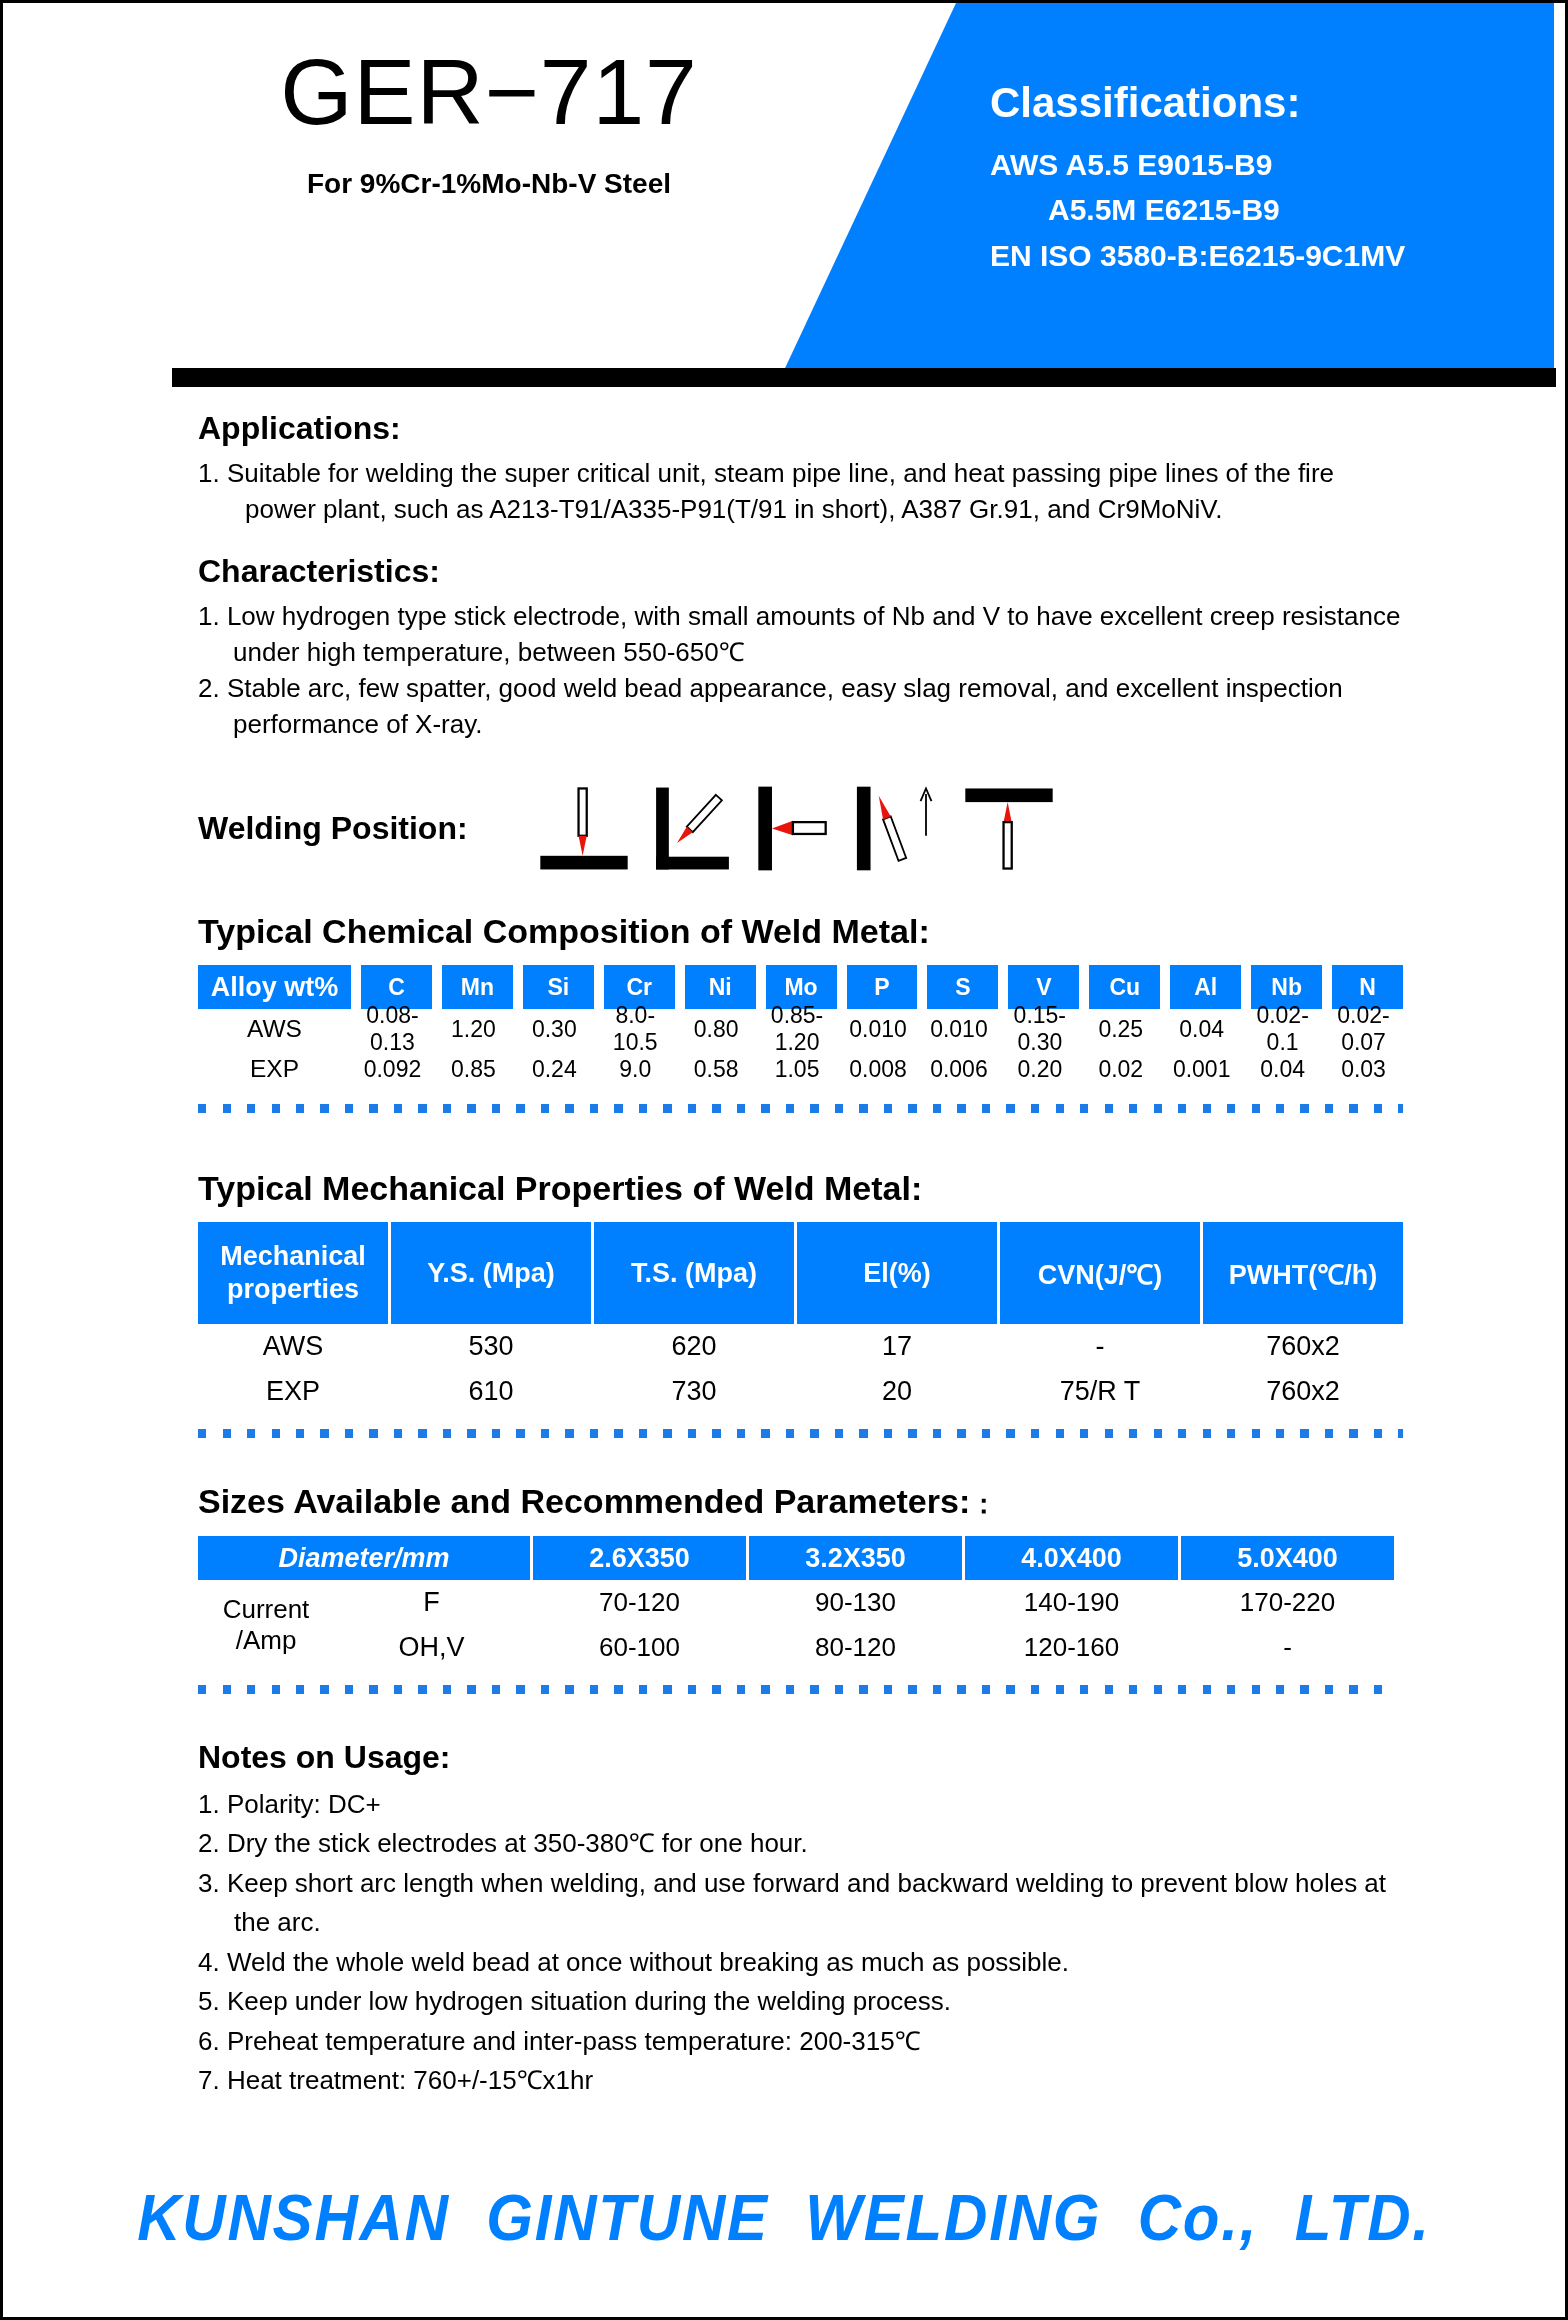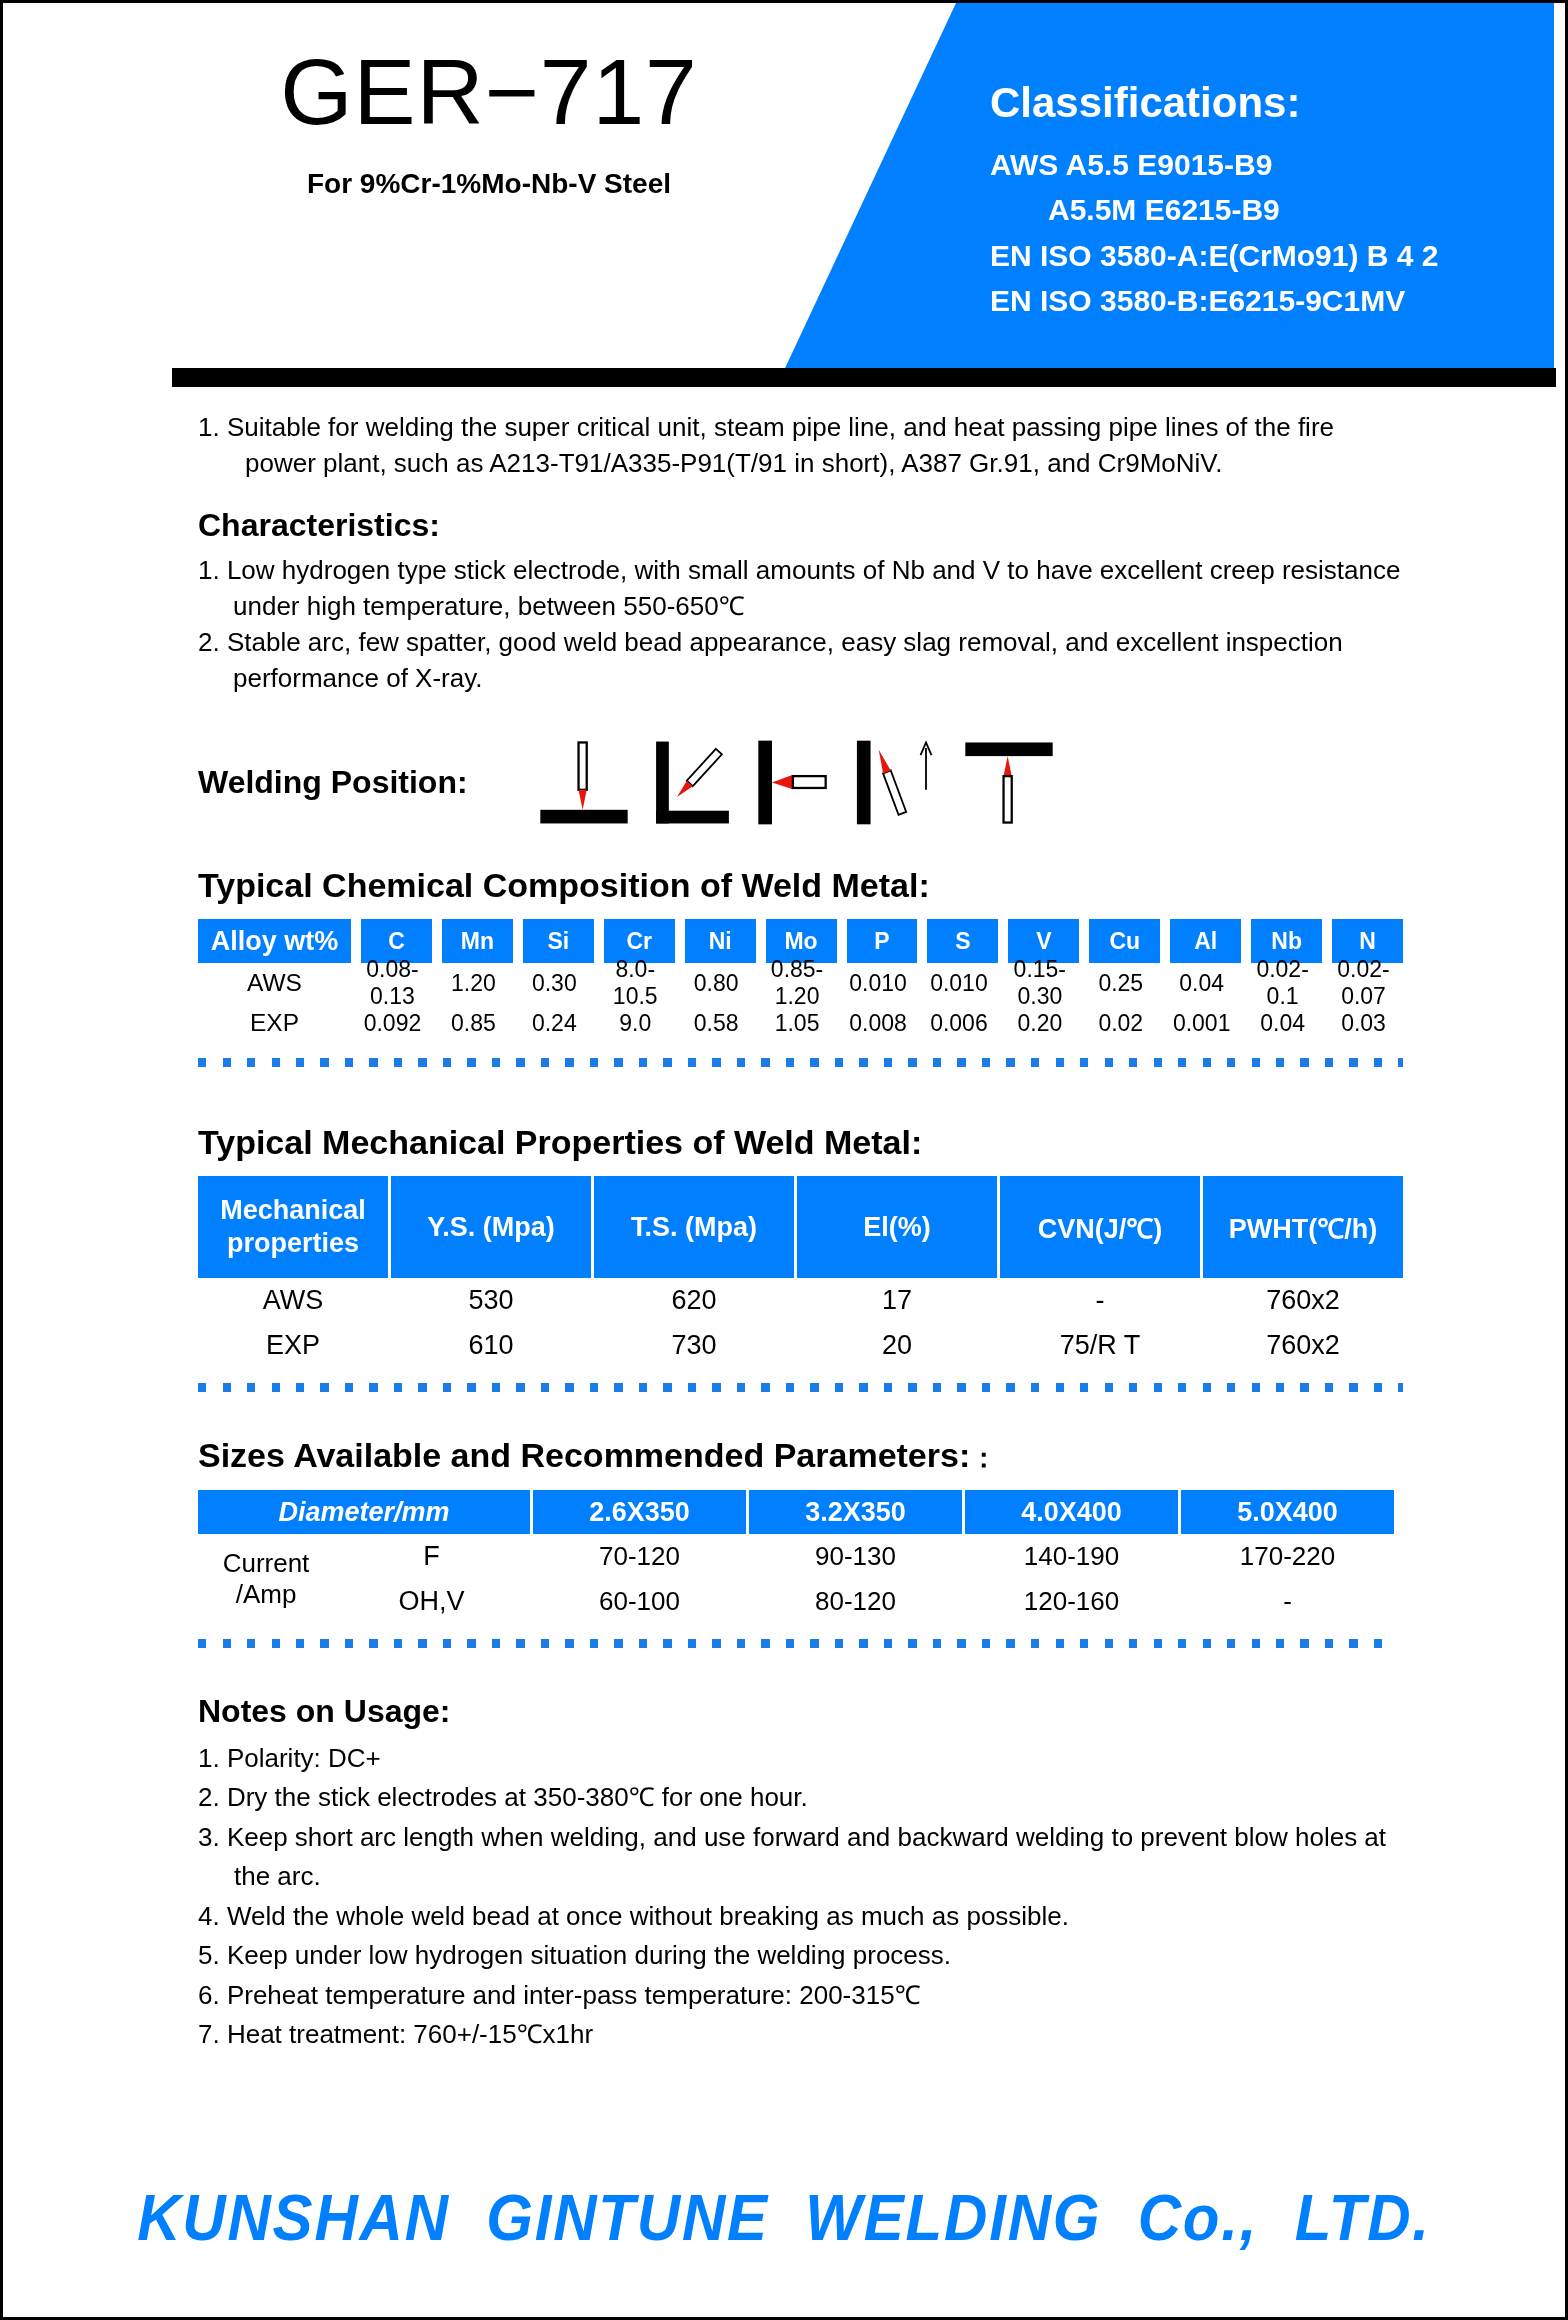--- a/index.html
+++ b/index.html
@@ -143,29 +143,29 @@
 
   <div class="title-block">
     <div class="product-title">GER−717</div>
     <div class="subtitle">For 9%Cr-1%Mo-Nb-V Steel</div>
   </div>
 
   <div class="classifications">
     <div class="cls-title">Classifications:</div>
     <div class="cls-line">AWS A5.5 E9015-B9</div>
     <div class="cls-line indent">A5.5M E6215-B9</div>
-    <div class="cls-line">EN ISO 3580-A:E(CrMo91) B 4 2</div>
     <div class="cls-line">EN ISO 3580-B:E6215-9C1MV</div>
   </div>
 
   <div class="header-rule"></div>
 
   <div class="content">
 
     <div class="sec applications">
+      <div class="section-title">Applications:</div>
       <div class="body-text hang">1.  Suitable for welding the super critical unit, steam pipe line, and heat passing pipe lines of the fire power plant, such as A213-T91/A335-P91(T/91 in short), A387 Gr.91, and Cr9MoNiV.</div>
     </div>
 
     <div class="sec characteristics">
       <div class="section-title">Characteristics:</div>
       <div class="body-text hang-sm">1. Low hydrogen type stick electrode, with small amounts of Nb and V to have excellent creep resistance under high temperature, between 550-650℃</div>
       <div class="body-text hang-sm">2. Stable arc, few spatter, good weld bead appearance, easy slag removal, and excellent inspection performance of X-ray.</div>
     </div>
 
     <div class="sec welding">

